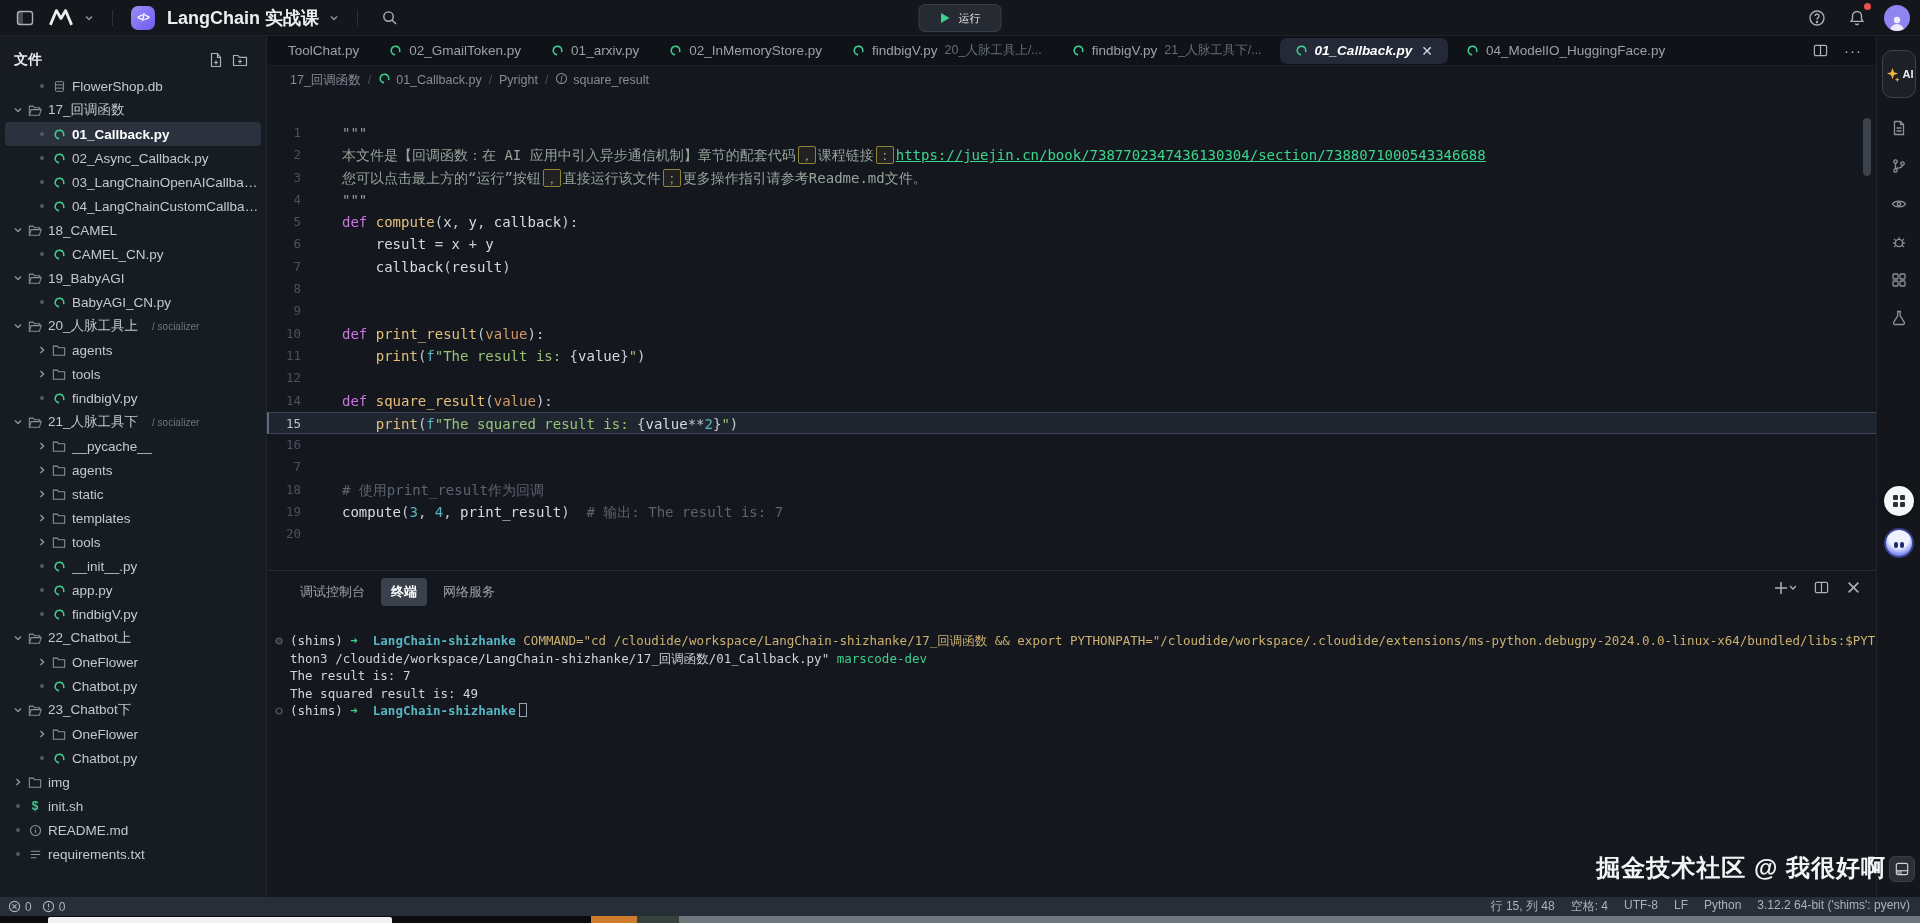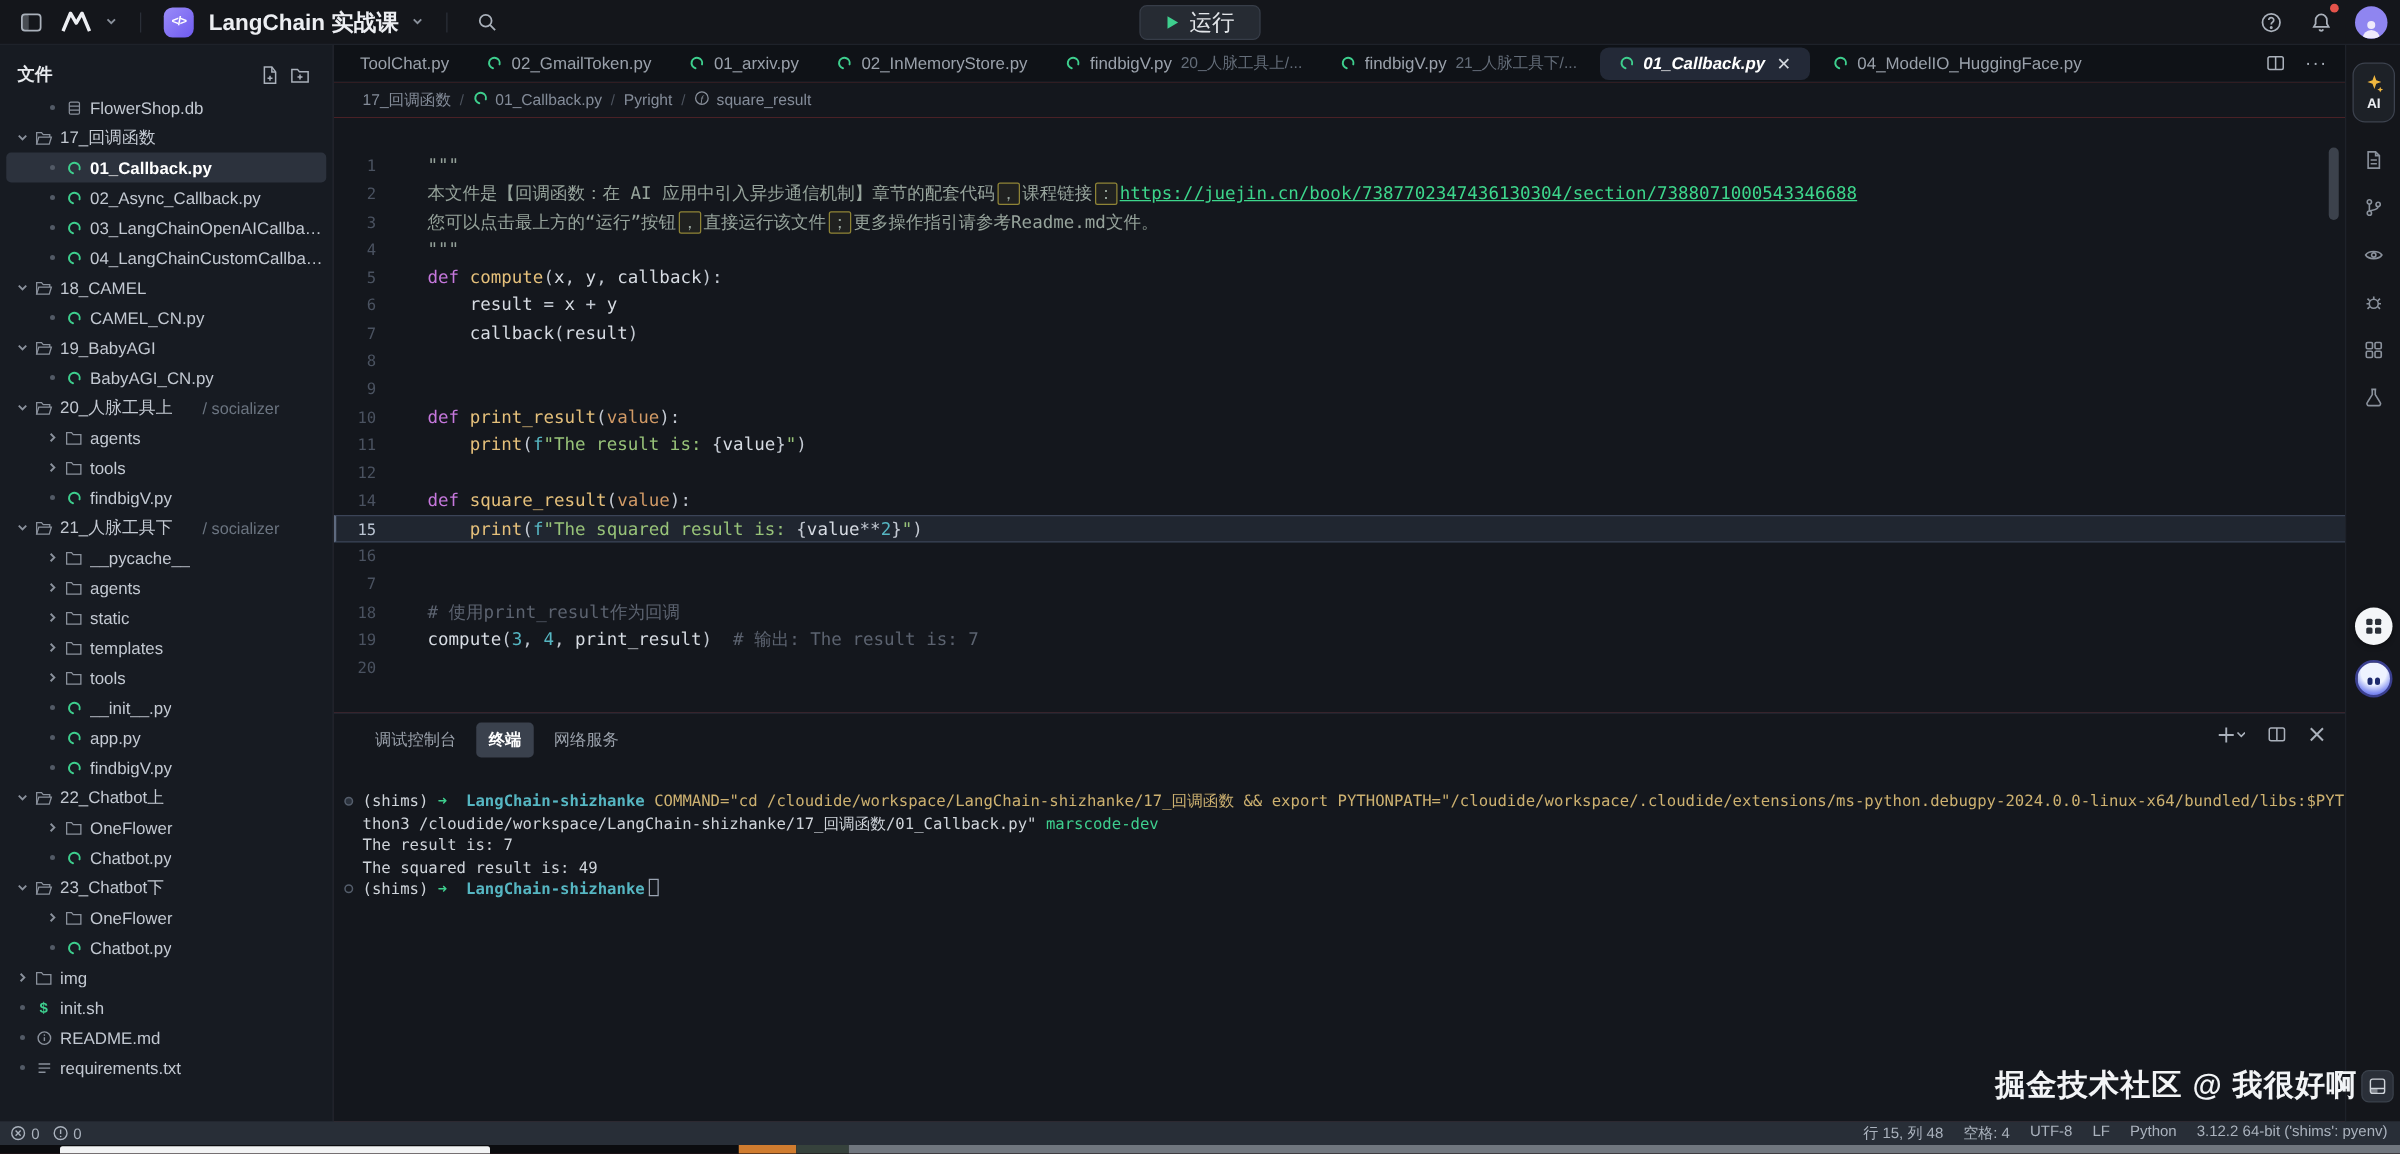--- a/index.html
+++ b/index.html
@@ -7,38 +7,38 @@
   .app{position:relative;width:1920px;height:923px;overflow:hidden;background:#14171d;color:#c9ced6}
 
   
   .topbar{position:absolute;left:0;top:0;width:1920px;height:36px;background:#14161b;border-bottom:1px solid #1e222a;display:flex;align-items:center;z-index:30}
   .tb-left{display:flex;align-items:center;gap:10px;padding-left:12px}
   .tb-ic{display:flex;align-items:center;justify-content:center;width:26px;height:26px;border-radius:5px;cursor:pointer}
   .appicon{width:24px;height:24px;border-radius:7px;background:linear-gradient(135deg,#9a8cf8,#6f5bf0);display:flex;align-items:center;justify-content:center;color:#fff;font-size:10px;font-weight:bold;letter-spacing:-1px}
   .tb-title{color:#eceef2;font-size:18px;font-weight:bold;margin-left:2px}
   .tb-sep{width:1px;height:16px;background:#2a2f38;margin:0 8px}
   .runbtn{position:absolute;left:50%;top:4px;transform:translateX(-50%);height:28px;display:flex;align-items:center;gap:8px;padding:0 20px;background:#262b33;border:1px solid #373d48;border-radius:6px;cursor:pointer}
-  .runbtn span{color:#e3e6ea;font-size:18px}
+  .runbtn span{color:#e3e6ea;font-size:11px}
   .tb-right{position:absolute;right:10px;top:0;height:36px;display:flex;align-items:center;gap:14px}
   .bellwrap{position:relative}
   .reddot{position:absolute;right:-1px;top:-2px;width:7px;height:7px;border-radius:50%;background:#e5534b}
   .avatar{width:26px;height:26px;border-radius:50%;background:#8f85f0;display:flex;align-items:flex-end;justify-content:center;overflow:hidden;cursor:pointer}
 
   
   .sidebar{position:absolute;left:0;top:36px;width:267px;height:861px;background:#171b22;border-right:1px solid #22262e;z-index:10}
   .sb-head{position:absolute;left:0;top:10px;width:100%;height:28px;display:flex;align-items:center;padding:0 14px}
   .sb-head .t{font-size:14px;font-weight:bold;color:#e7eaee}
   .sb-head .sp{flex:1}
   .sb-head .hic{width:24px;height:24px;display:flex;align-items:center;justify-content:center;border-radius:4px;cursor:pointer}
   .tree{position:absolute;left:0;top:38px;width:100%}
   .trow{position:relative;height:24px;display:flex;align-items:center;cursor:pointer;padding-right:6px}
   .trow .chev{width:16px;display:flex;justify-content:center;flex:none}
   .trow .fic{width:18px;display:flex;justify-content:center;flex:none;margin-right:4px}
   .trow .lbl{font-size:13.5px;color:#c3c9d2;white-space:nowrap;overflow:hidden;text-overflow:ellipsis}
-  .trow .sub{font-size:13px;color:#6b7480;margin-left:24px;white-space:nowrap}
+  .trow .sub{font-size:10px;color:#6b7480;margin-left:14px;white-space:nowrap}
   .trow.lv0{padding-left:10px}
   .trow.lv1{padding-left:34px}
   .trow.sel{background:#2c323d;border-radius:4px;margin:0 5px;padding-right:1px}
   .trow.sel.lv1{padding-left:29px}
   .trow.sel .lbl{color:#fff;font-weight:bold}
   .dollar{color:#3ecf8e;font-weight:bold;font-size:12px}
 
   
   .center{position:absolute;left:267px;top:36px;width:1609px;height:861px;background:#ef4444}
   .tabbar{position:absolute;left:0;top:0;width:100%;height:30px;background:#0f1217;display:flex;align-items:center;padding-left:6px;border-bottom:1px solid #1a1e26}
@@ -96,21 +96,21 @@
   .ts-arrow{color:#3ecf8e;font-weight:bold}
   .ts-dir{color:#56b6c2;font-weight:bold}
   .ts-cmd{color:#cdb170}
   .ts-path{color:#cfd4da}
   .ts-green{color:#3ecf8e}
   .ts-out{color:#cfd4da}
   .t-cursor{display:inline-block;width:8px;height:14px;border:1px solid #9aa4b2;vertical-align:-2px;margin-left:3px}
 
   
   .rightbar{position:absolute;right:0;top:36px;width:44px;height:861px;background:#14161b;border-left:1px solid #1e222a;z-index:20}
-  .aibadge{position:absolute;left:5px;top:14px;width:34px;height:48px;border:1px solid #3c424e;border-radius:10px;background:#1d2127;display:flex;flex-direction:column;align-items:center;justify-content:center;gap:3px;cursor:pointer}
+  .aibadge{position:absolute;left:5px;top:14px;width:34px;height:48px;border:1px solid #3c424e;border-radius:10px;background:#1d2127;display:flex;flex-direction:row;align-items:center;justify-content:center;gap:3px;cursor:pointer}
   .aibadge .ait{color:#eceef2;font-size:11px;font-weight:bold}
   .rb-ic{position:absolute;left:8px;width:28px;height:28px;display:flex;align-items:center;justify-content:center;border-radius:6px;cursor:pointer;color:#8a919c}
   .appscircle{position:absolute;left:7px;top:450px;width:30px;height:30px;border-radius:50%;background:#f4f6f8;display:flex;align-items:center;justify-content:center;cursor:pointer;box-shadow:0 1px 4px rgba(0,0,0,.5)}
   .mascot{position:absolute;left:7px;top:492px;width:30px;height:30px;border-radius:50%;background:radial-gradient(circle at 50% 30%,#eef3ff 0 45%,#7f8cf2 75%,#4c56c9 100%);border:2px solid #3a3f8f;cursor:pointer;position:absolute}
   .mascot .eye{position:absolute;top:12px;width:4px;height:6px;border-radius:2px;background:#1d2a6e}
 
   
   .floatbtn{position:absolute;left:1889px;top:856px;width:26px;height:26px;border-radius:6px;background:#2a2f38;border:1px solid #3a414b;display:flex;align-items:center;justify-content:center;cursor:pointer;z-index:40}
 
   

